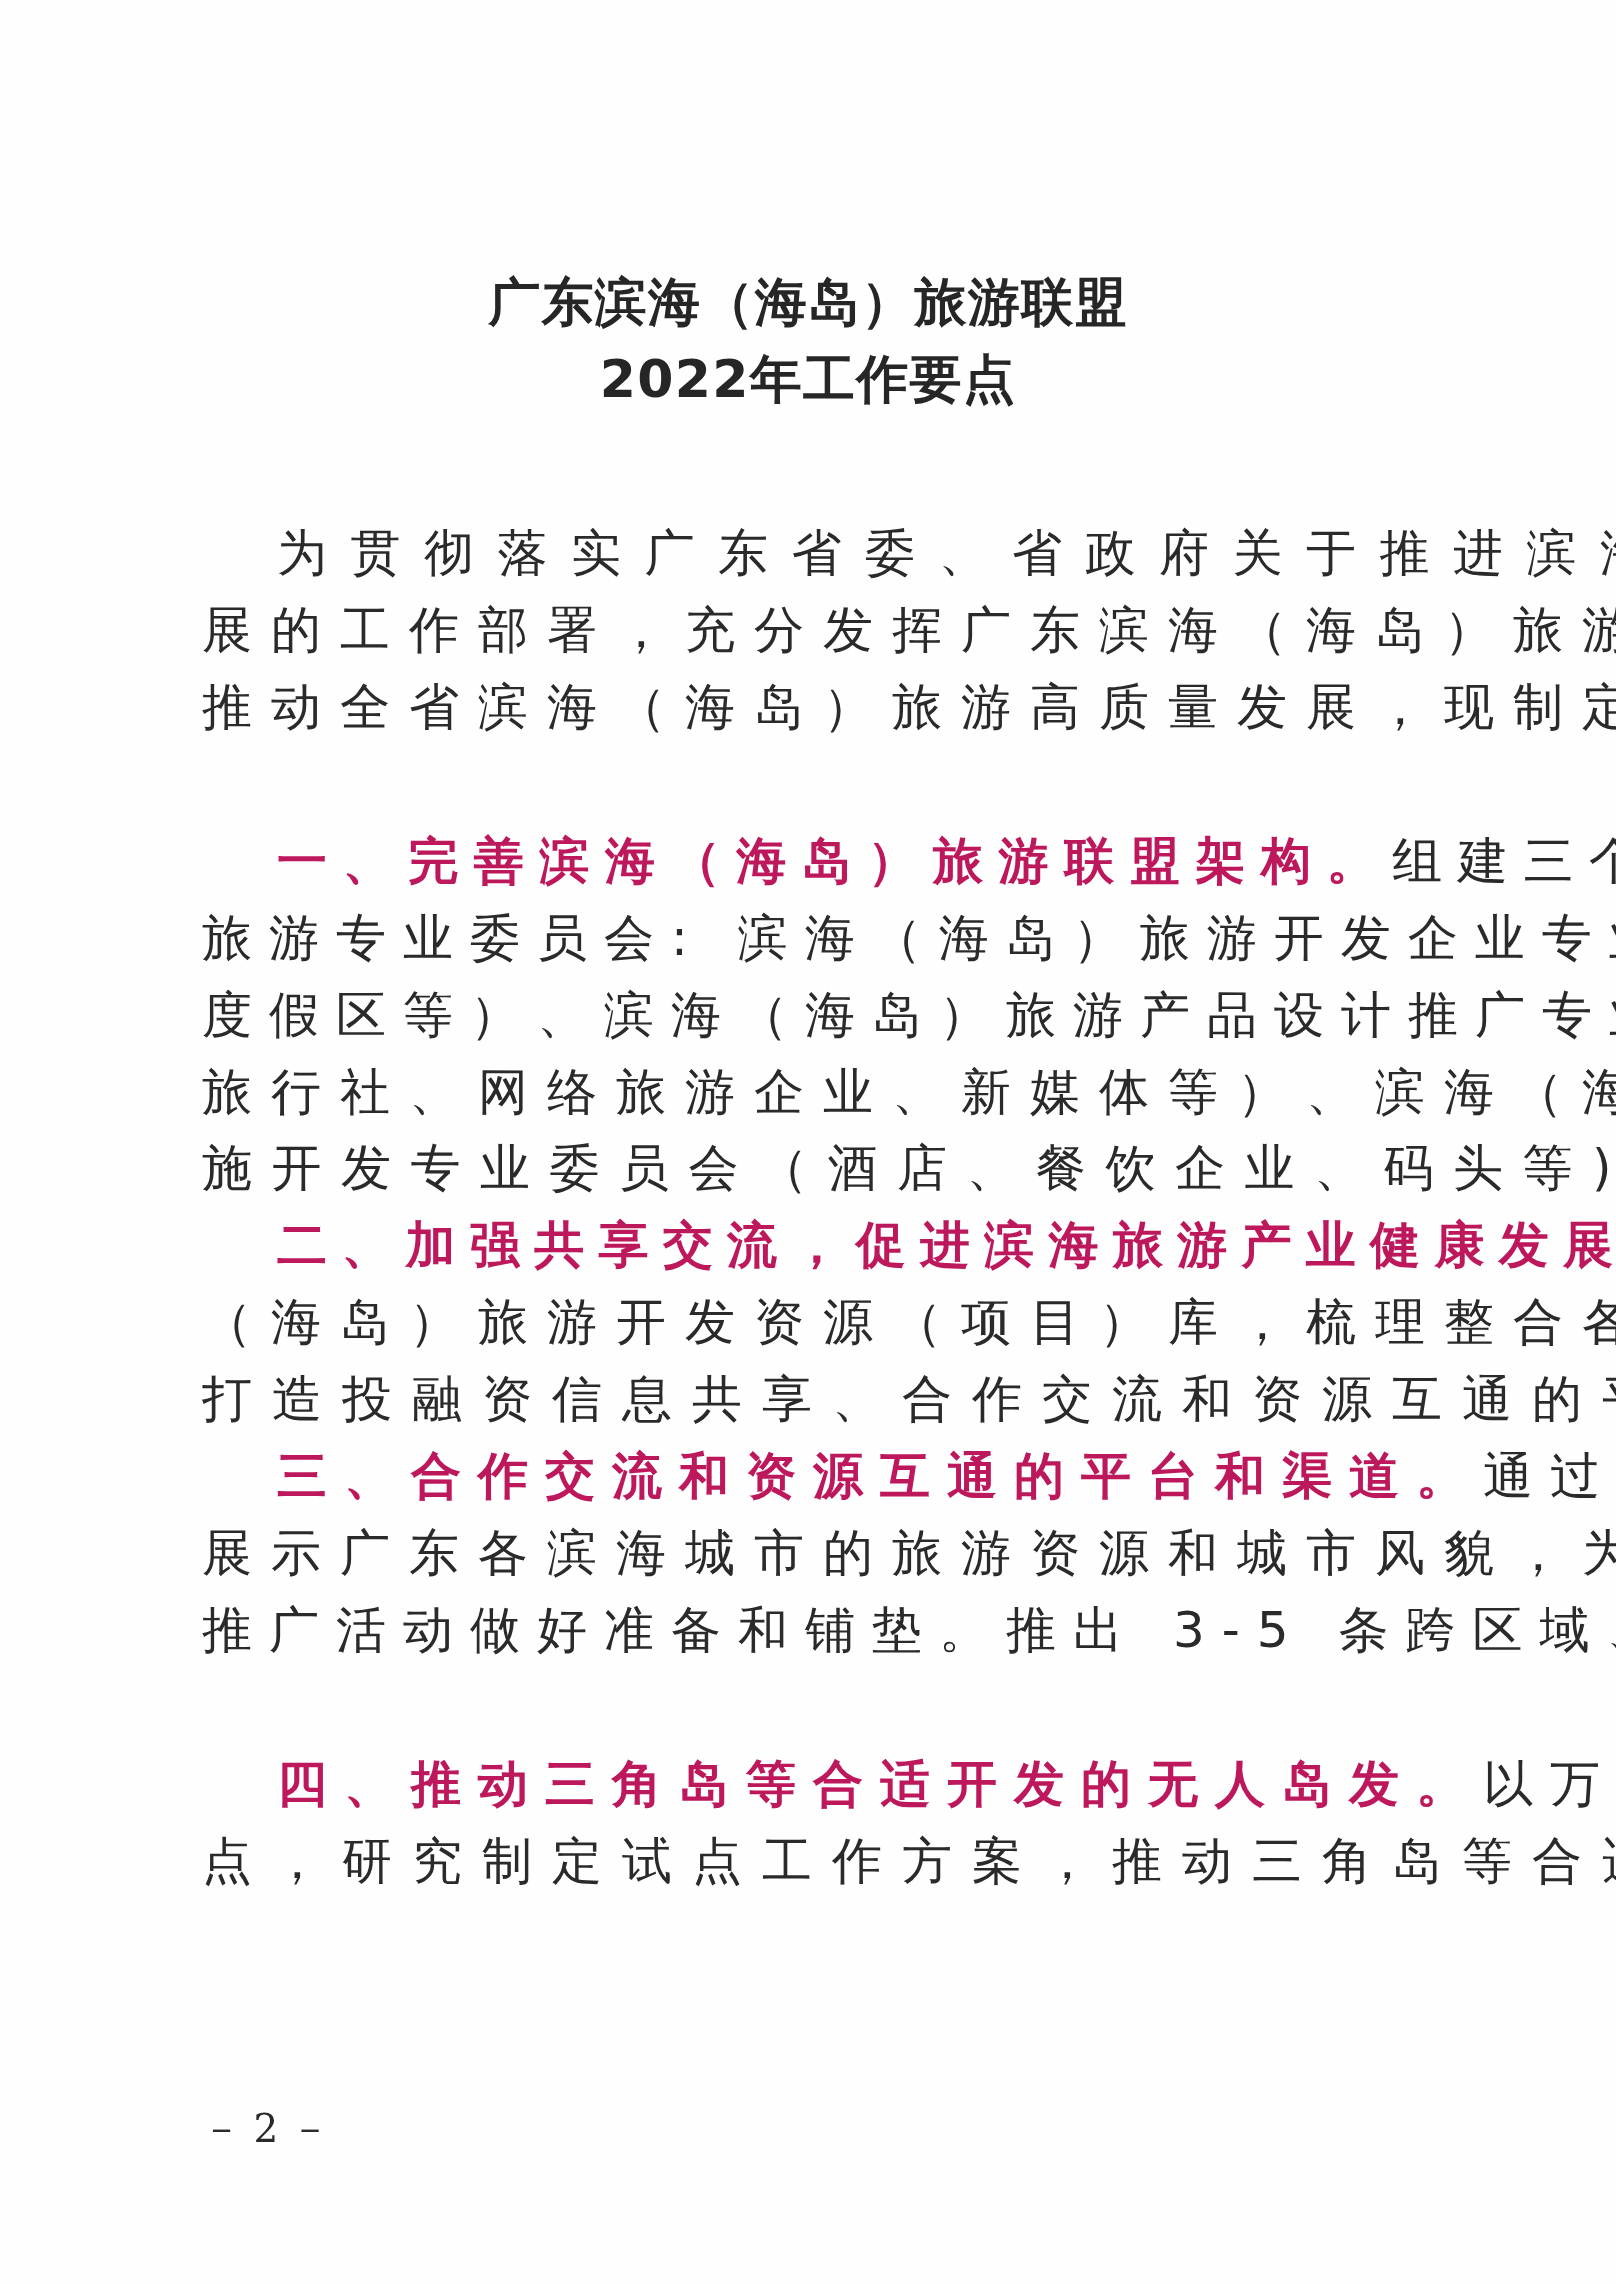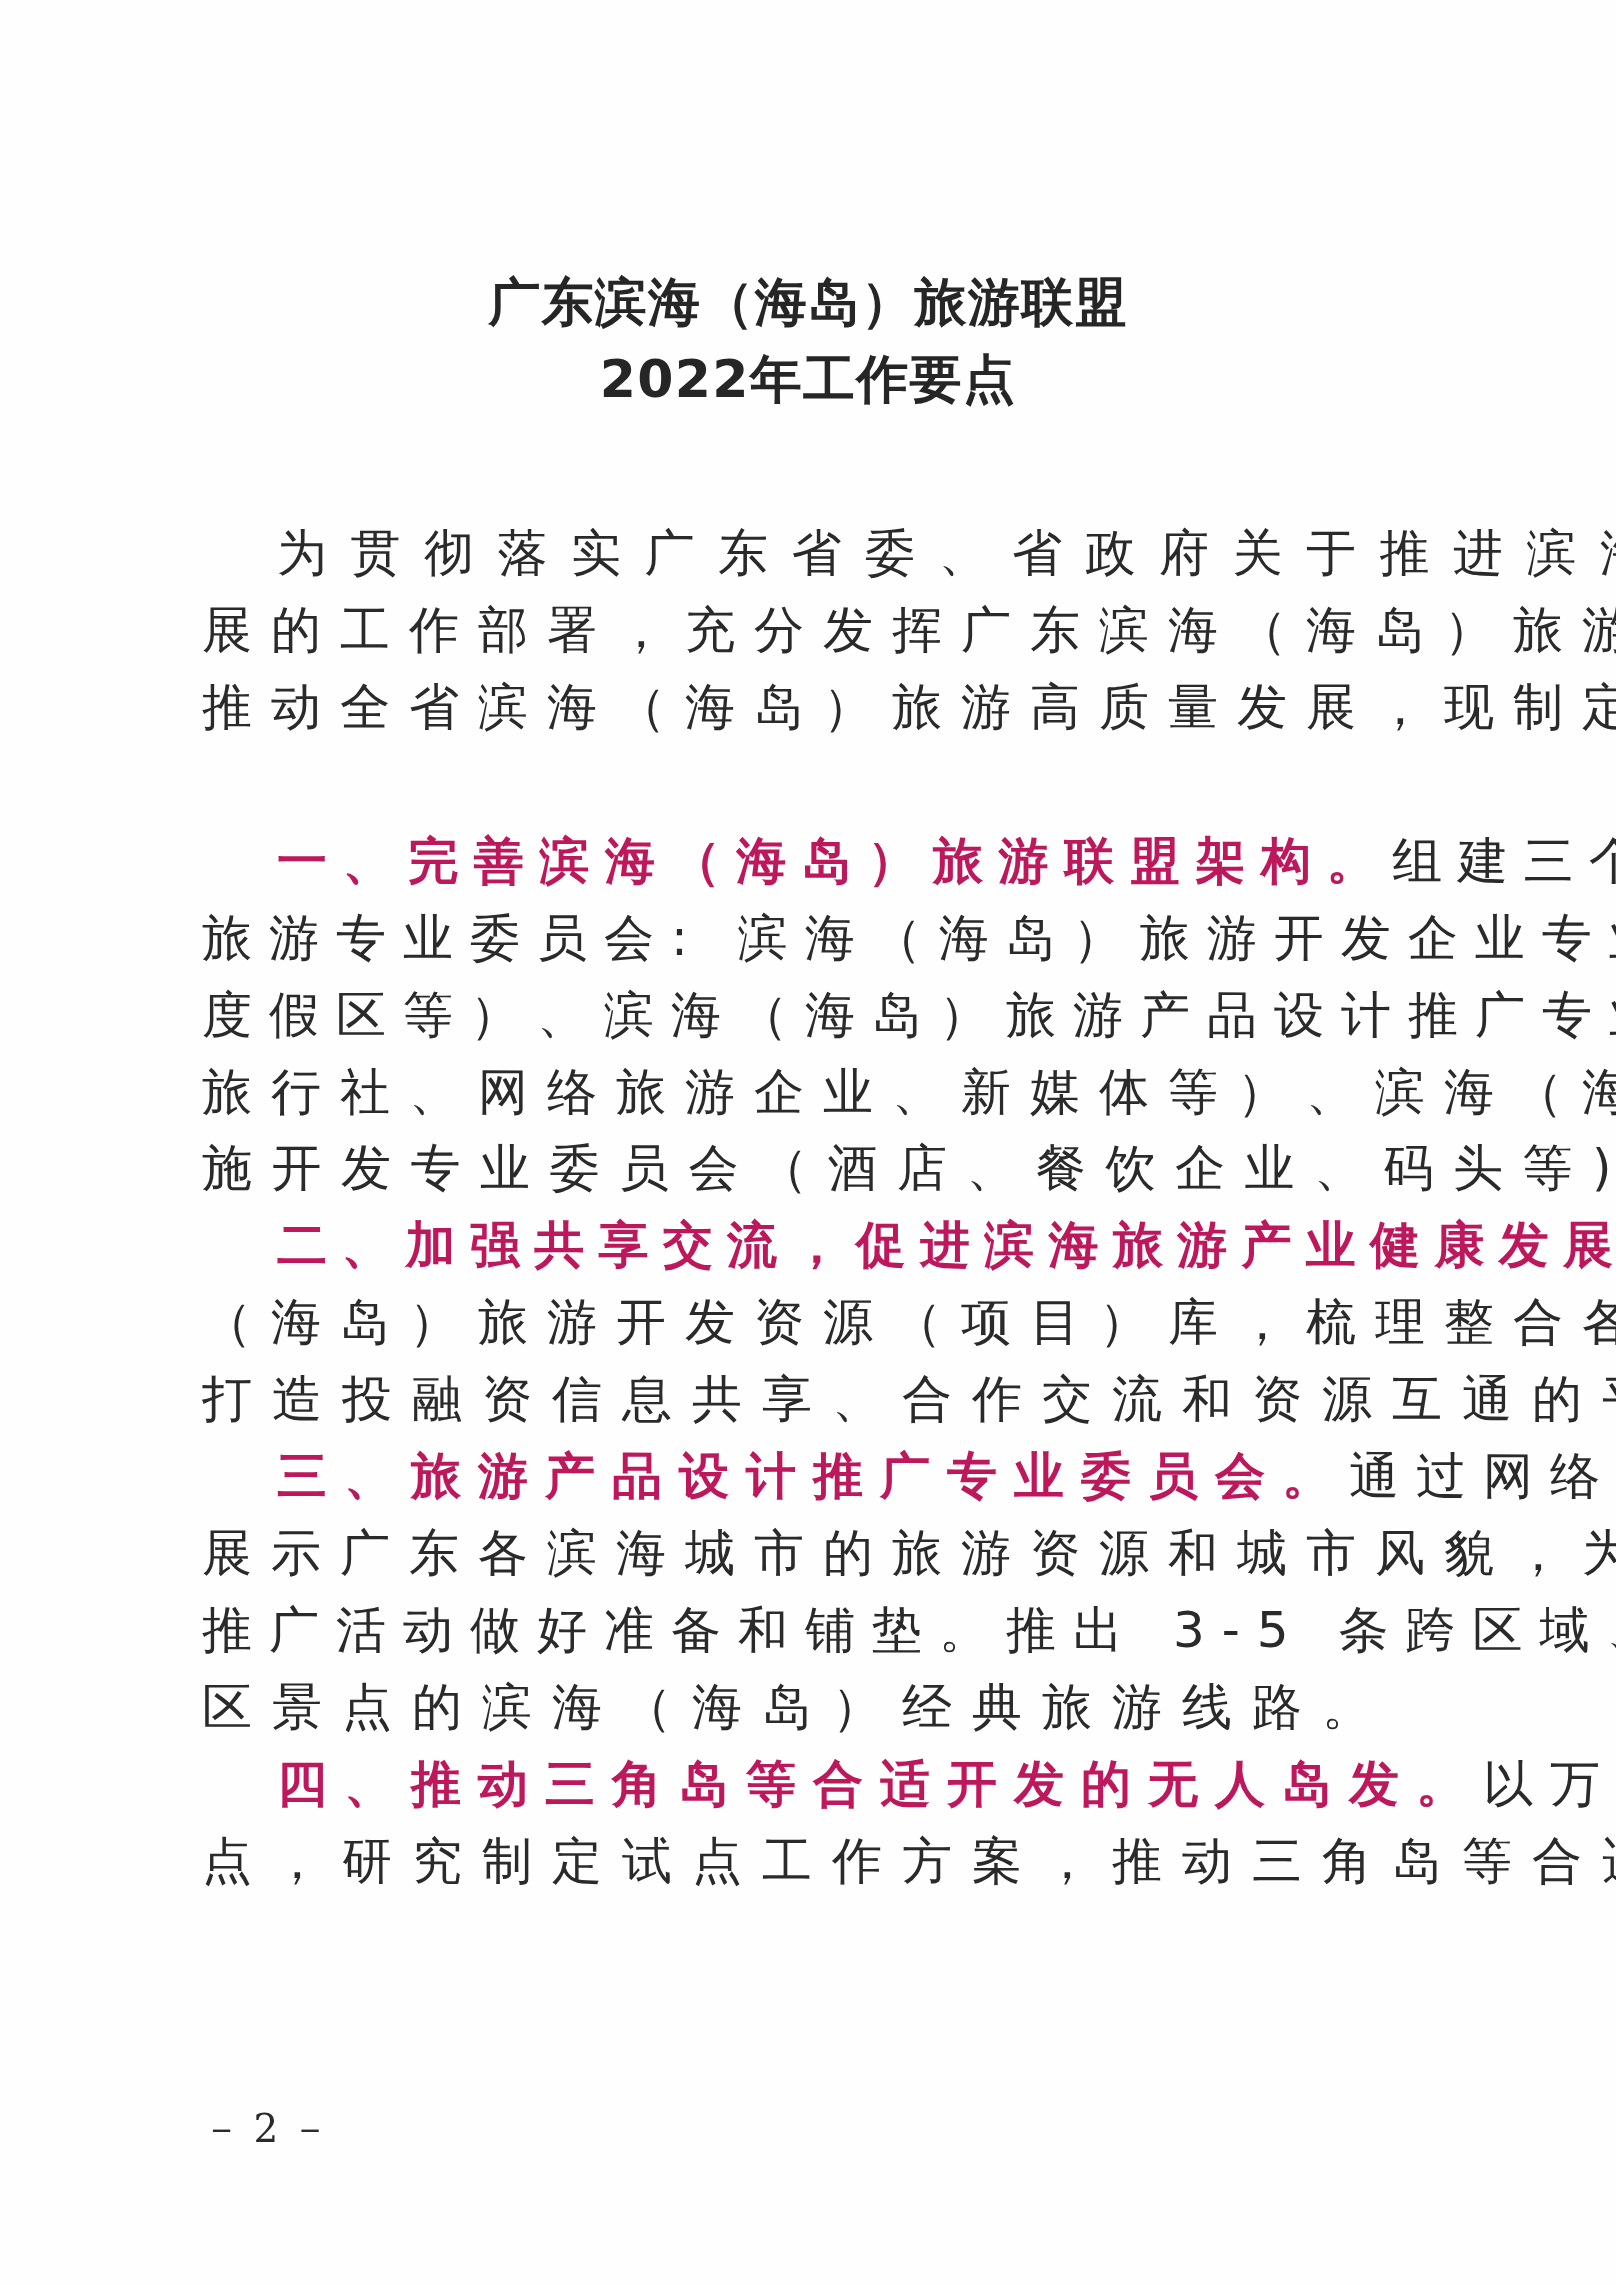--- a/index.html
+++ b/index.html
@@ -51,25 +51,24 @@
   <div class="line" style="top:1060px; letter-spacing:19px;">旅行社、网络旅游企业、新媒体等）、滨海（海岛）旅游配套设</div>
   <div class="line" style="top:1136px; letter-spacing:19.5px;">施开发专业委员会（酒店、餐饮企业、码头等)。</div>
 
   <div class="line indent" style="top:1213px; letter-spacing:14.3px;">
     <span class="bold">二、加强共享交流，促进滨海旅游产业健康发展。</span>
   </div>
   <div class="line" style="top:1290px; letter-spacing:19px;">（海岛）旅游开发资源（项目）库，梳理整合各地的优势资源，</div>
   <div class="line" style="top:1367px; letter-spacing:20px;">打造投融资信息共享、合作交流和资源互通的平台和渠道。</div>
 
   <div class="line indent" style="top:1444px; letter-spacing:17px;">
-    <span class="bold">三、旅游产品设计推广专业委员会。</span><span>通过网络平台，全面</span>
+    <span class="bold">三、合作交流和资源互通的平台和渠道。</span><span>通过网络平台，全面</span>
   </div>
   <div class="line" style="top:1521px; letter-spacing:19px;">展示广东各滨海城市的旅游资源和城市风貌，为线下的联合宣传</div>
   <div class="line" style="top:1598px; letter-spacing:17px;">推广活动做好准备和铺垫。推出 3-5 条跨区域、链接特色旅游景</div>
-  <div class="line" style="top:1675px; letter-spacing:20px;">区景点的滨海（海岛）经典旅游线路。</div>
 
   <div class="line indent" style="top:1752px; letter-spacing:17px;">
     <span class="bold">四、推动三角岛等合适开发的无人岛发。</span><span>以万山群岛为试</span>
   </div>
   <div class="line" style="top:1829px; letter-spacing:20px;">点，研究制定试点工作方案，推动三角岛等合适开发的无人岛发</div>
 
   <div class="page-number">－ 2 －</div>
 </div>
 
 

